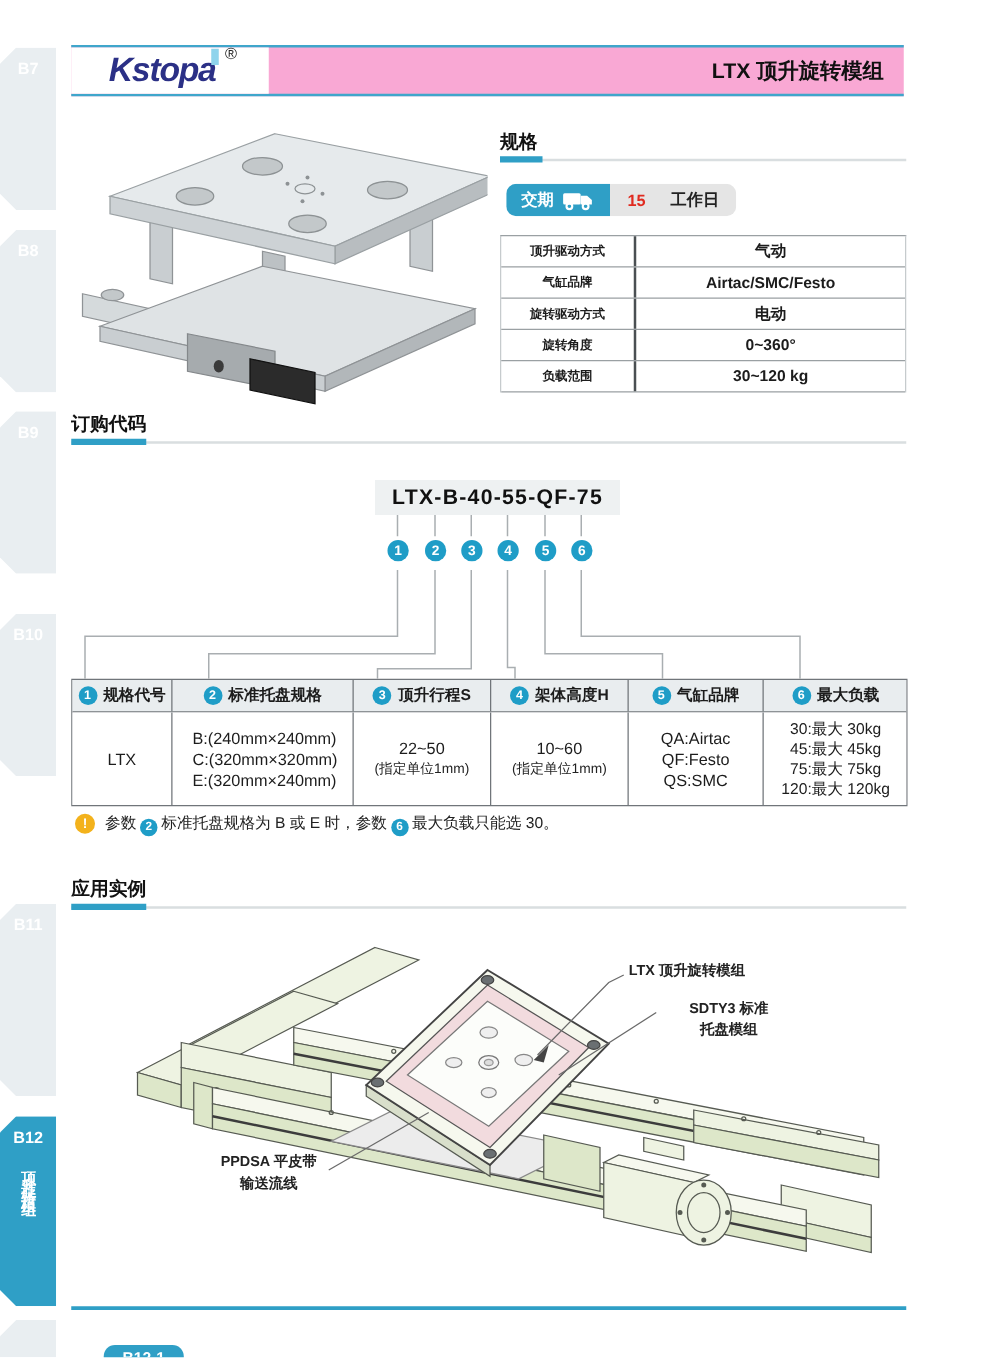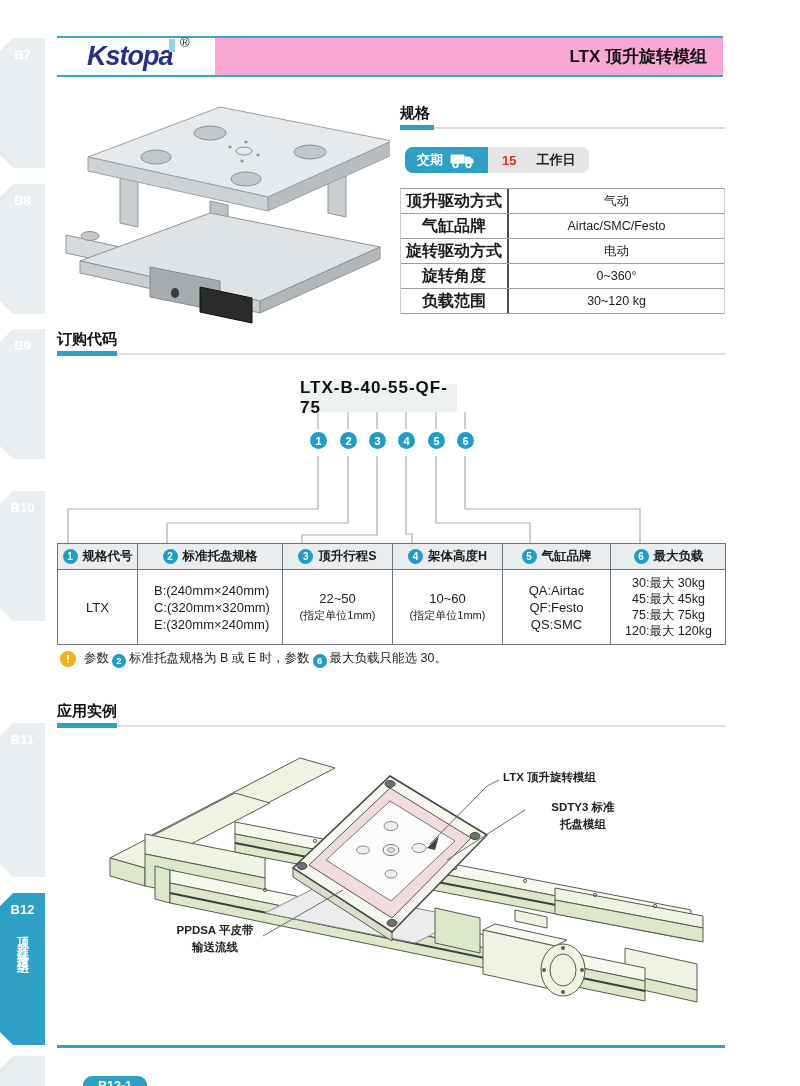--- a/index.html
+++ b/index.html
@@ -38,26 +38,26 @@
   .badge-left{background:#2f9fc6;color:#fff;display:flex;align-items:center;gap:7px;
               padding:0 12px;font-size:13px;font-weight:bold;}
   .badge-right{background:#e5e5e5;display:flex;align-items:center;gap:5px;padding:0 14px;font-size:13px;font-weight:bold;}
   .badge-days{color:#e02b20;}
   .badge-unit{color:#222;margin-left:15px;}
 
   
   .spec-table{position:absolute;left:400px;top:188px;width:325px;border-top:1px solid #9aa0a3;
               border-left:1px solid #c6cbcd;border-right:1px solid #c6cbcd;box-sizing:border-box;}
   .spec-row{display:grid;grid-template-columns:108px 1fr;height:24px;border-bottom:1px solid #9aa0a3;}
-  .spec-label{display:flex;align-items:center;justify-content:center;font-size:16px;font-weight:bold;
+  .spec-label{display:flex;align-items:center;justify-content:center;font-size:10px;font-weight:bold;
               border-right:2px solid #4a4f52;}
-  .spec-value{display:flex;align-items:center;justify-content:center;font-size:12.5px;}
-
-  
-  .code-box{position:absolute;left:300px;top:384px;width:157px;height:28px;background:#eef1f2;
+  .spec-value{display:flex;align-items:center;justify-content:center;font-size:12.5px;font-weight:bold;}
+
+  
+  .code-box{position:absolute;left:300px;top:384px;width:196px;height:28px;background:#eef1f2;
             display:flex;align-items:center;justify-content:center;font-size:17px;font-weight:bold;
             letter-spacing:1px;color:#111;}
   .callout{position:absolute;width:17px;height:17px;border-radius:50%;background:#1f9dc7;color:#fff;
            font-size:11px;font-weight:bold;display:flex;align-items:center;justify-content:center;top:432px;}
 
   .oc-table{position:absolute;left:57px;top:543px;width:669px;border:1px solid #70757a;box-sizing:border-box;}
   .oc-head{display:grid;grid-template-columns:80px 145px 110px 110px 108px 115px;height:25px;background:#e9edef;
            border-bottom:1px solid #70757a;}
   .oc-h{display:flex;align-items:center;justify-content:center;gap:5px;font-size:12.5px;font-weight:bold;
         border-right:1px solid #70757a;}

